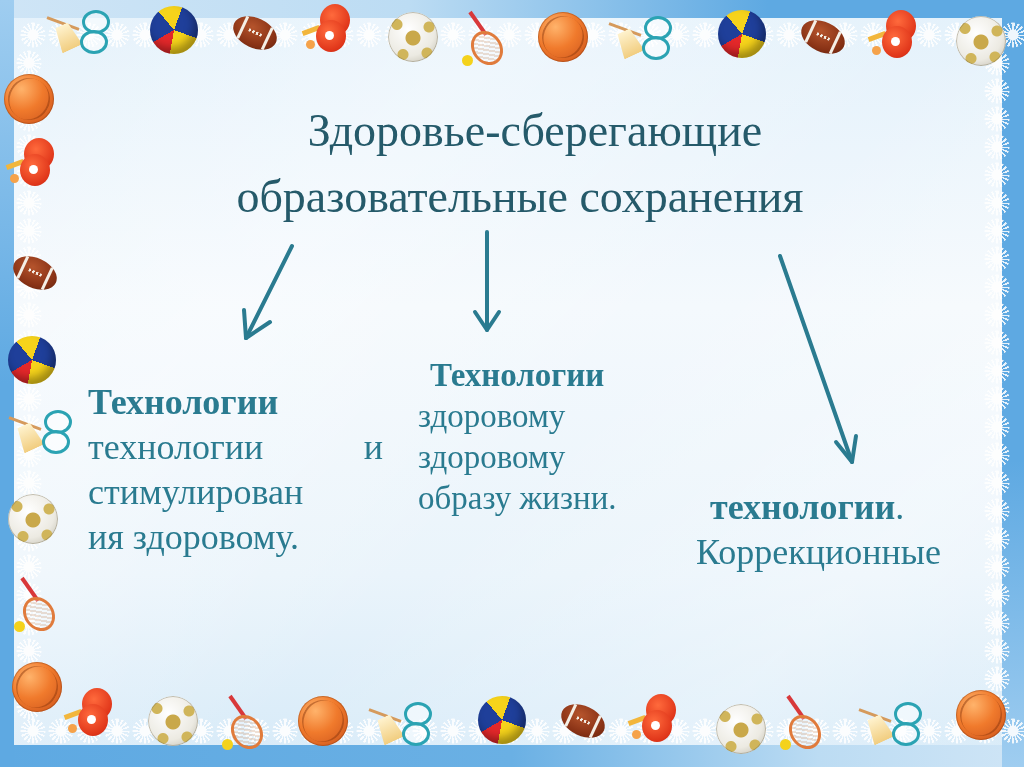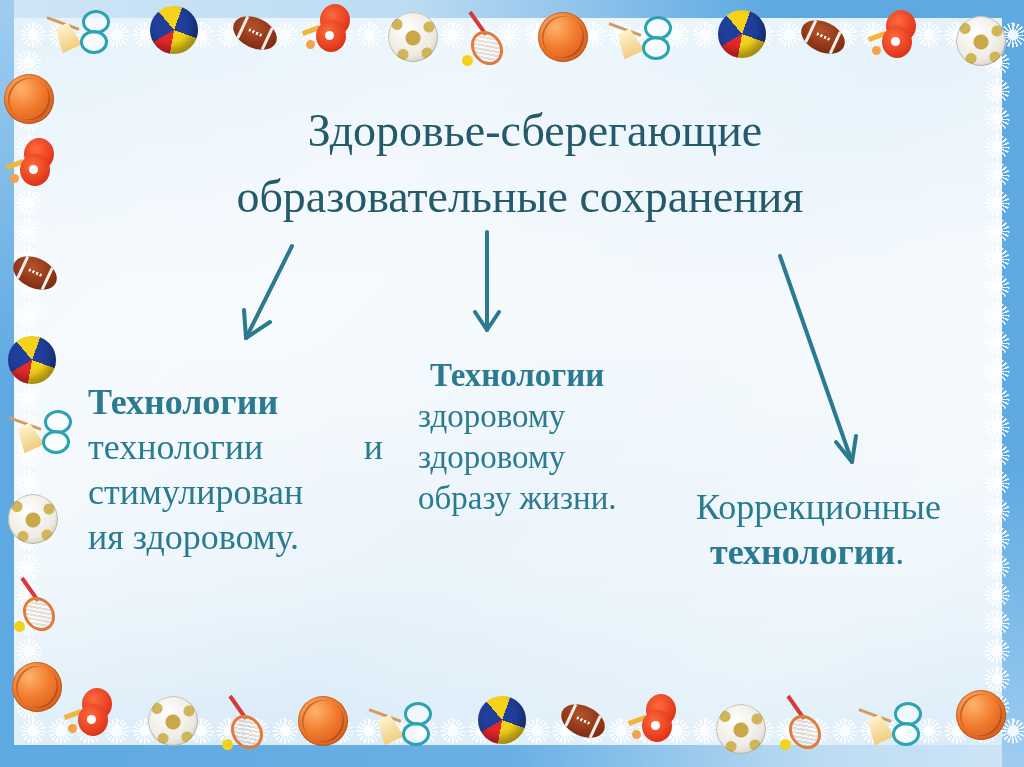--- a/index.html
+++ b/index.html
@@ -399,17 +399,17 @@
   </div>
 
   <div class="col col-mid">
     <div class="bold">Технологии</div>
     <div>здоровому</div>
     <div>здоровому</div>
     <div>образу жизни.</div>
   </div>
 
   <div class="col col-right">
+    <div><span class="bold">технологии</span><span>.</span></div>
     <div>Коррекционные</div>
-    <div><span class="bold">технологии</span><span>.</span></div>
   </div>
 
 </div>
 
 </body></html>

